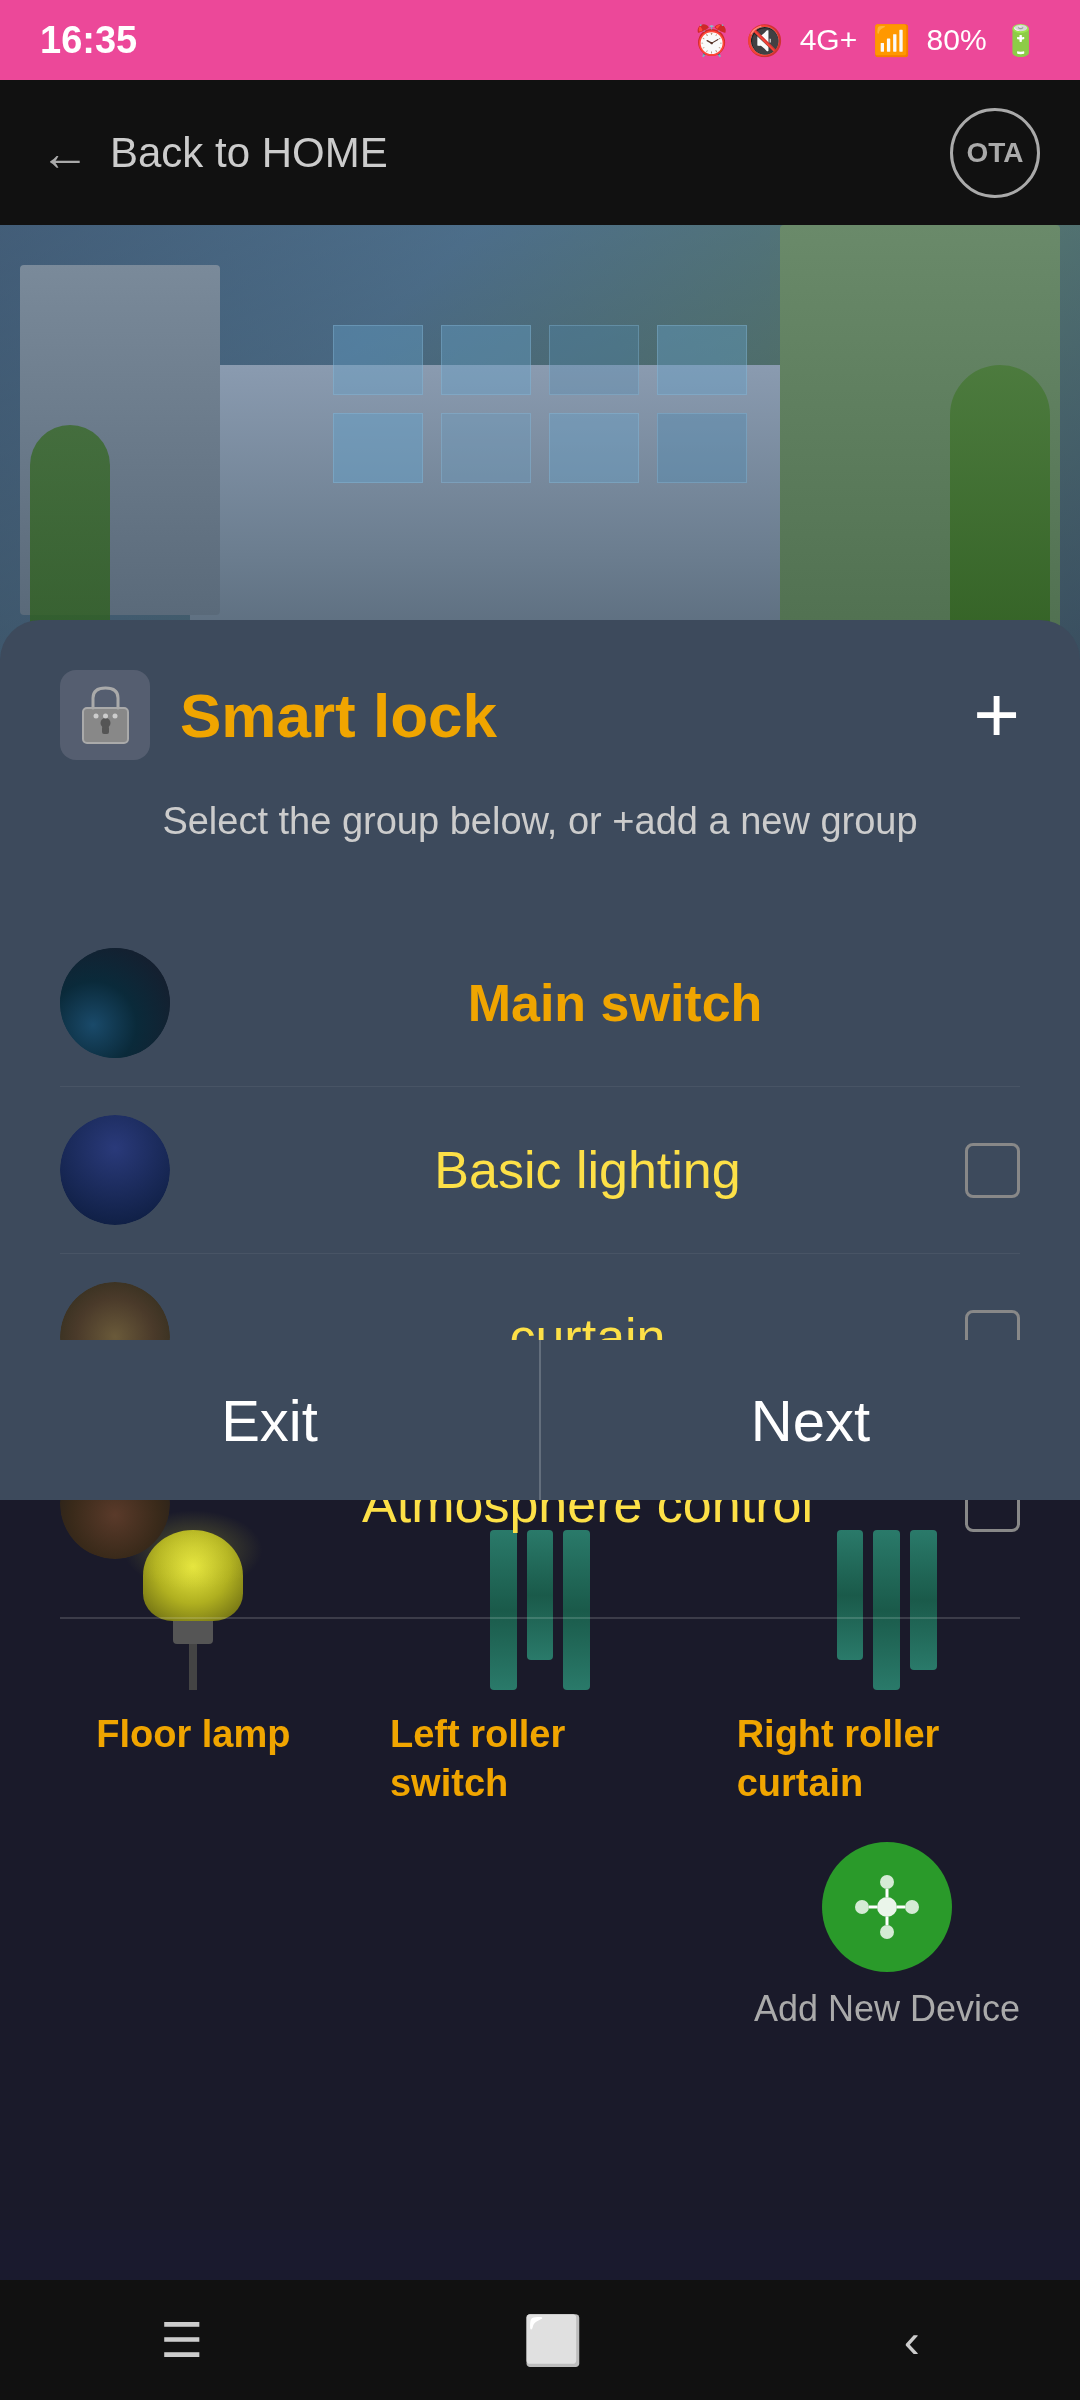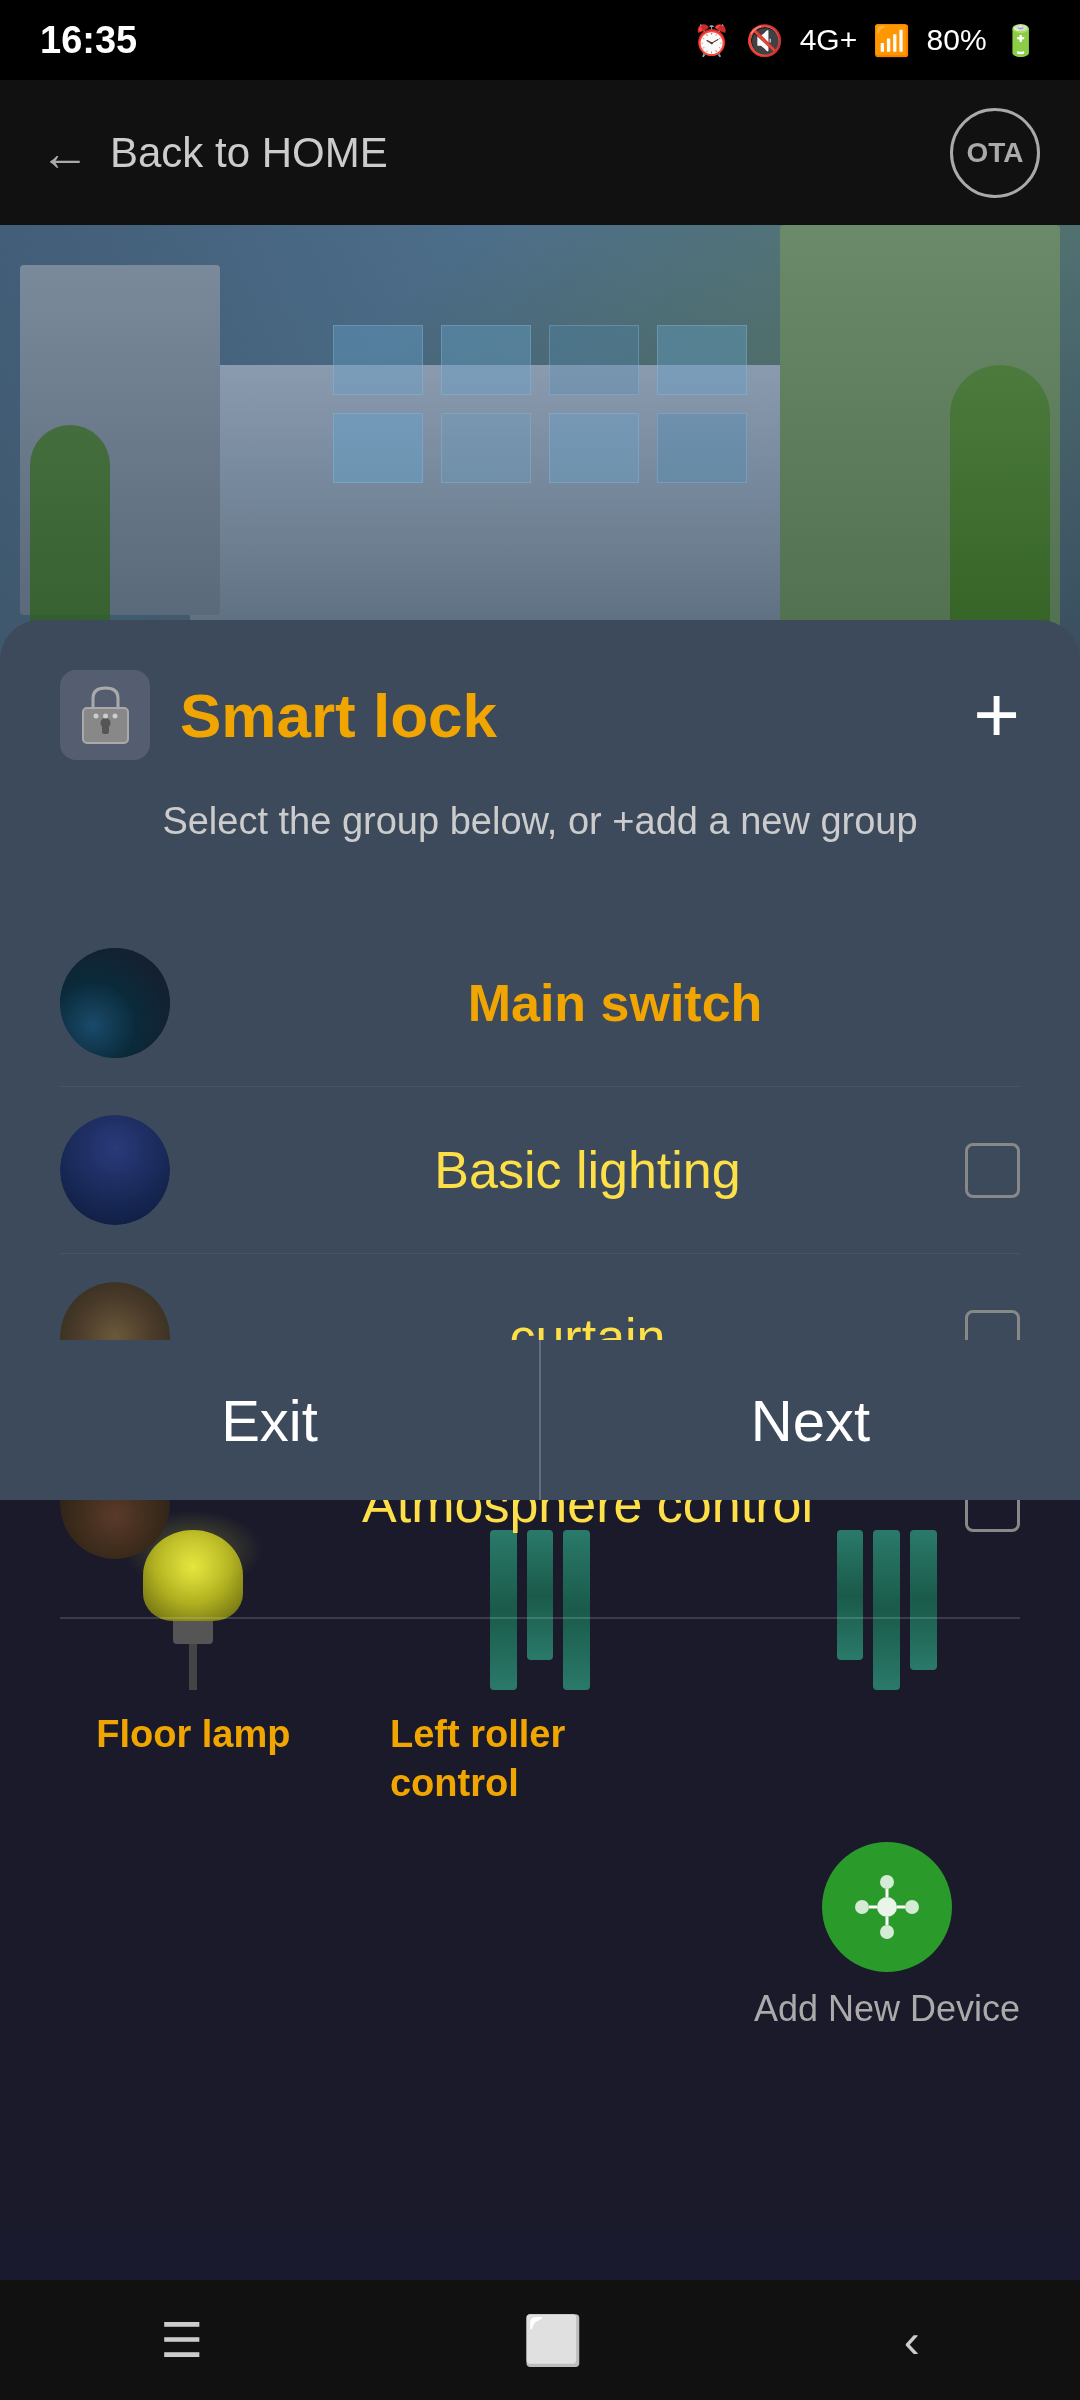--- a/index.html
+++ b/index.html
@@ -14,21 +14,21 @@
       position: relative;
     }
 
     
     .status-bar {
       position: absolute;
       top: 0;
       left: 0;
       width: 100%;
       height: 80px;
-      background: #000000;
+      background: #ec4899;
       display: flex;
       align-items: center;
       justify-content: space-between;
       padding: 0 40px;
       z-index: 100;
     }
     .status-time {
       color: #fff;
       font-size: 38px;
       font-weight: bold;
@@ -498,29 +498,30 @@
       </div>
       <span class="device-label">Floor lamp</span>
     </div>
 
     <div class="device-item">
       <div class="device-icon-curtain">
         <div class="curtain-panel"></div>
         <div class="curtain-panel" style="height:130px;"></div>
         <div class="curtain-panel"></div>
       </div>
-      <span class="device-label">Left roller control</span>
+      <span class="device-label">Left roller switch</span>
     </div>
 
     <div class="device-item">
       <div class="device-icon-curtain">
         <div class="curtain-panel" style="height:130px;"></div>
         <div class="curtain-panel"></div>
         <div class="curtain-panel" style="height:140px;"></div>
       </div>
+      <span class="device-label">Right roller curtain</span>
     </div>
   </div>
 
   <div style="position:absolute;bottom:200px;right:60px;display:flex;flex-direction:column;align-items:center;gap:16px;">
     <div class="fab-btn">
 
       <svg width="70" height="70" viewBox="0 0 70 70" fill="none" xmlns="http://www.w3.org/2000/svg">
         <circle cx="35" cy="35" r="10" fill="white" opacity="0.9"></circle>
         <circle cx="35" cy="10" r="7" fill="white" opacity="0.8"></circle>
         <circle cx="35" cy="60" r="7" fill="white" opacity="0.8"></circle>

